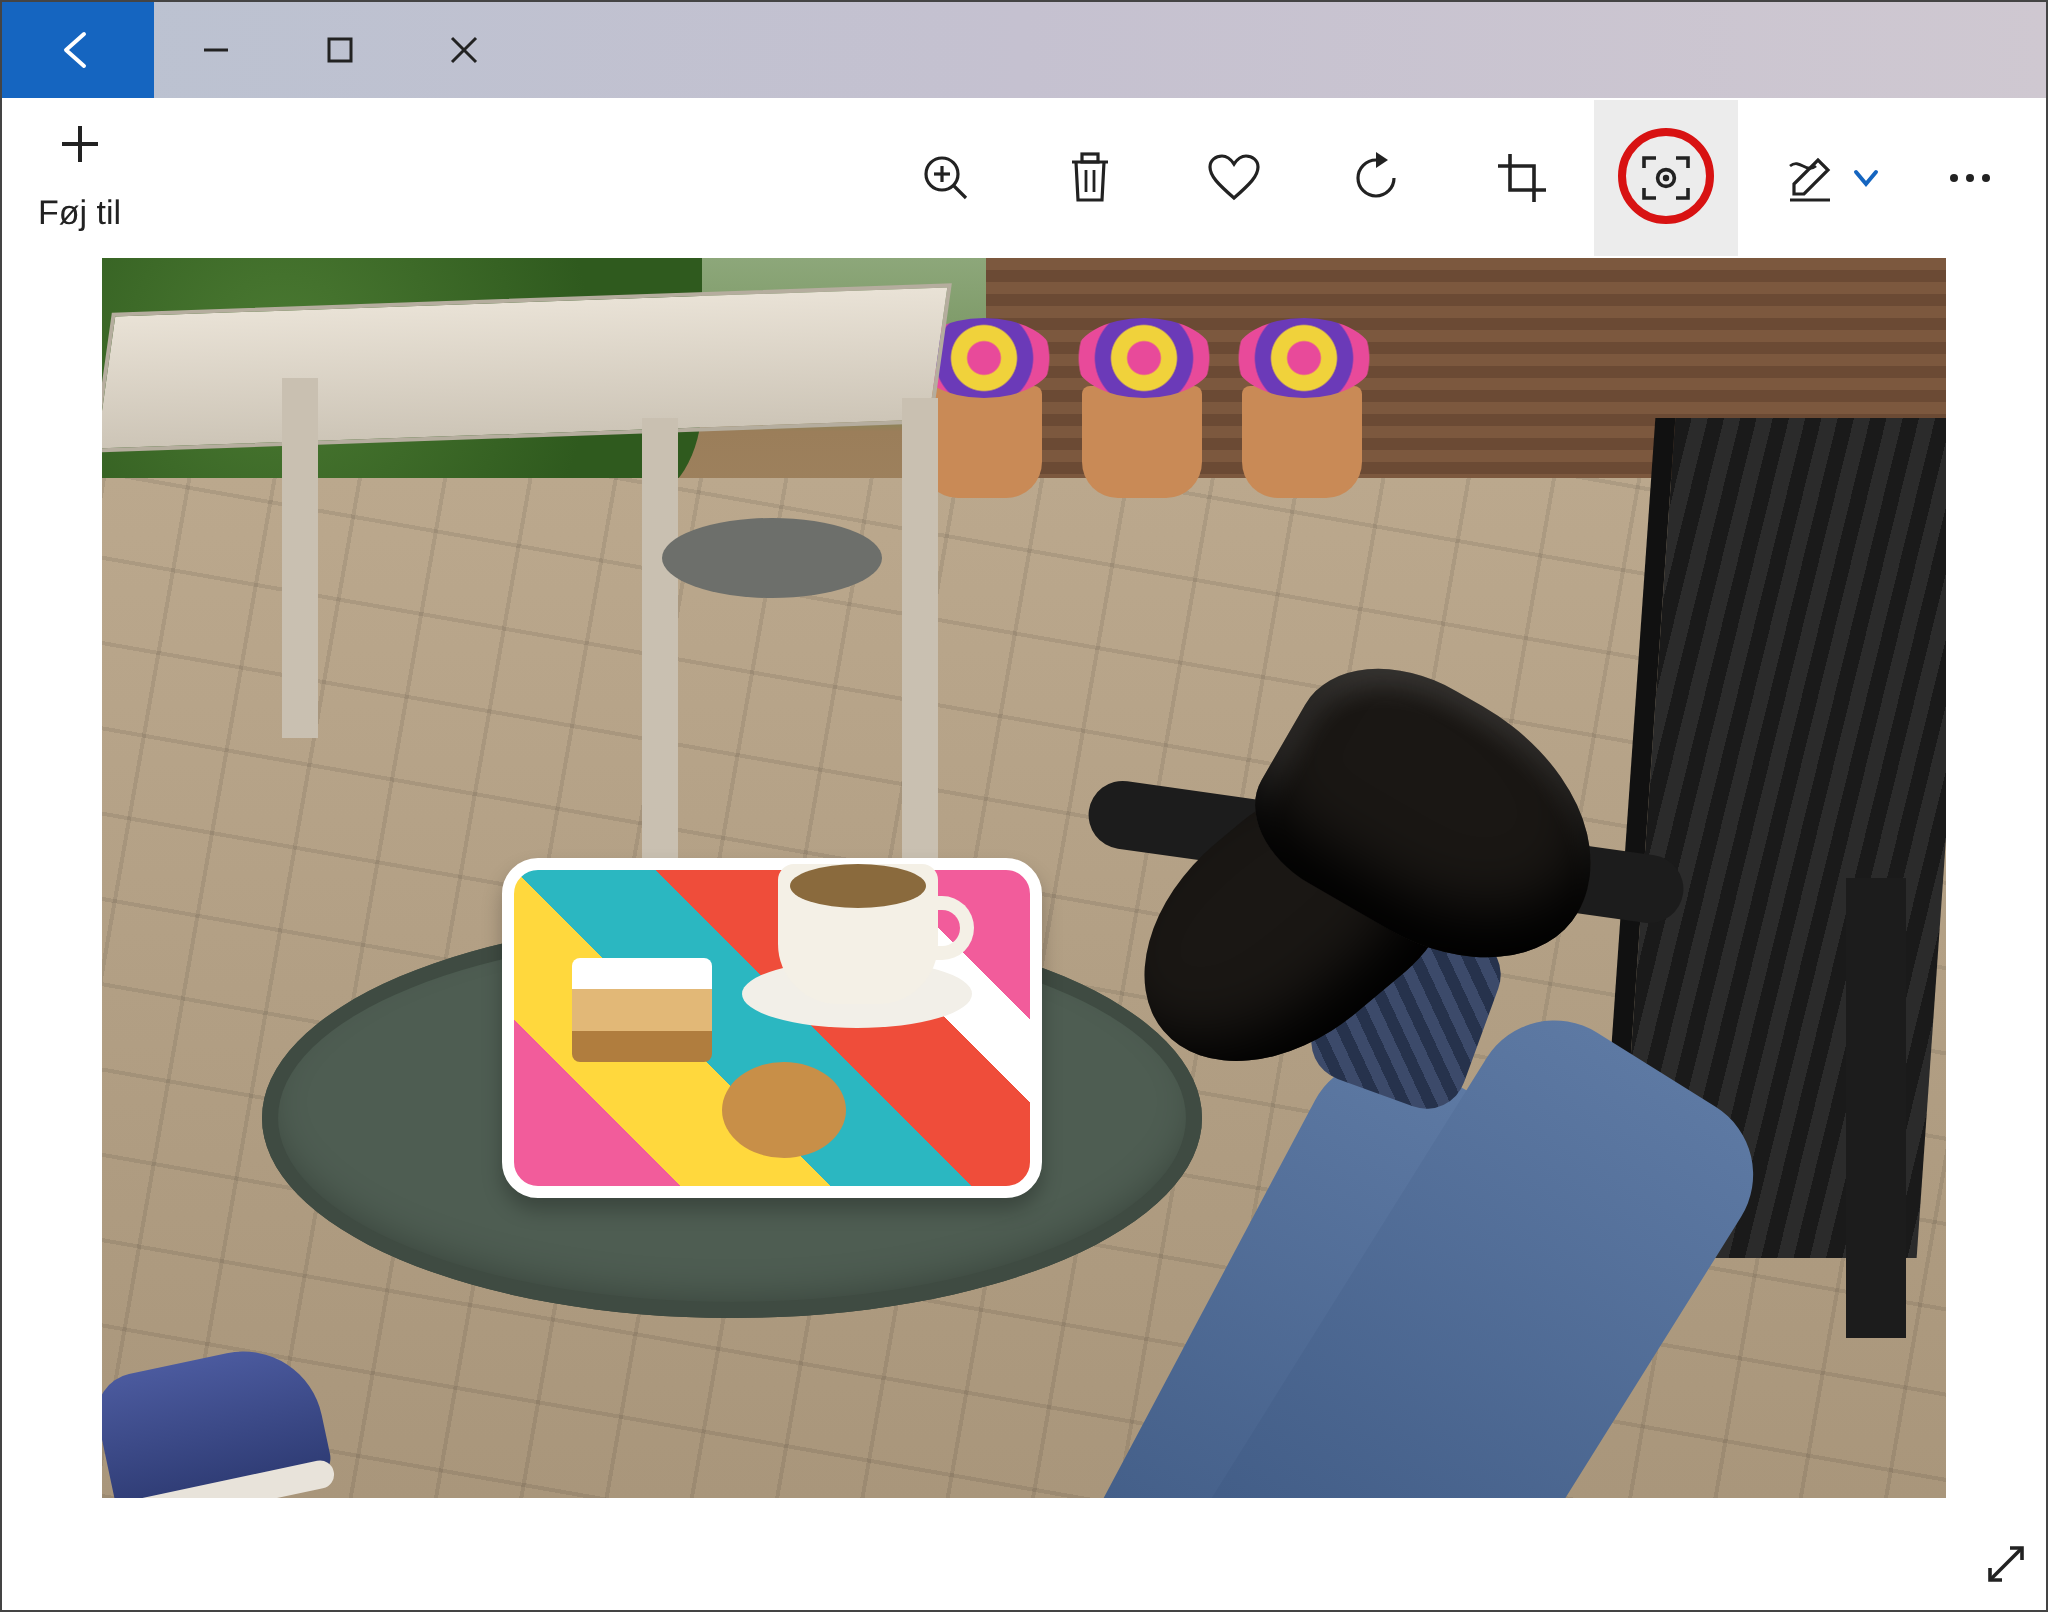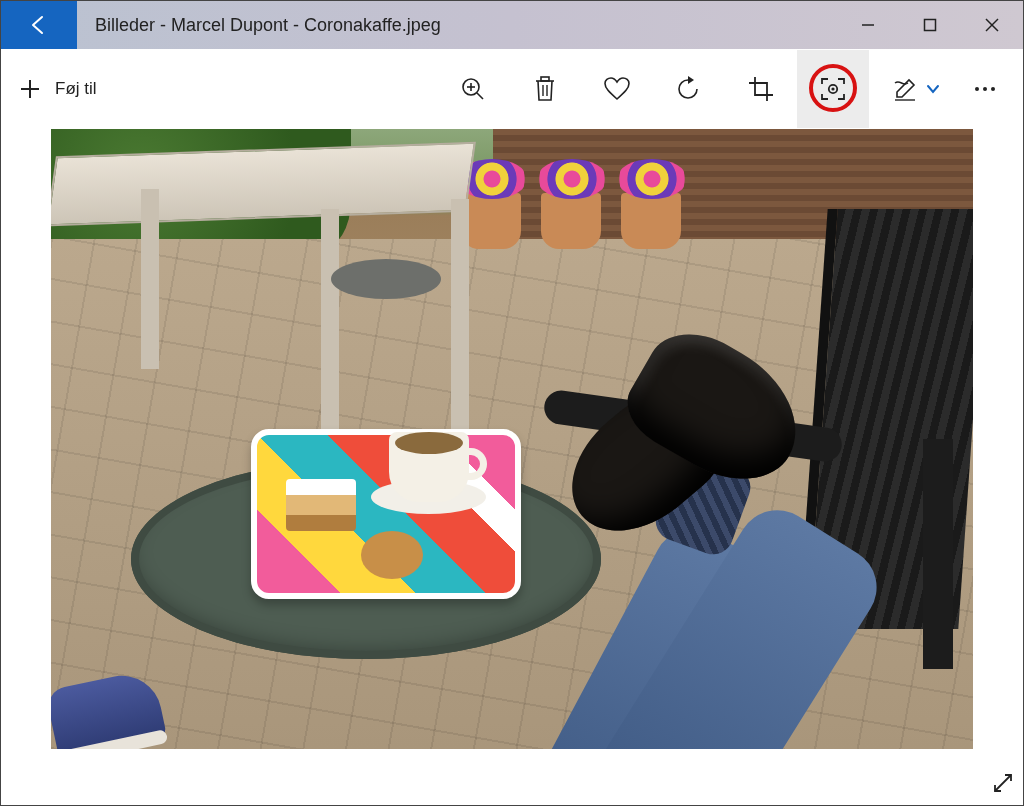--- a/index.html
+++ b/index.html
@@ -51,20 +51,21 @@
       padding: 0 10px;
       background: #fff;
     }
     .add-to {
       display:flex;
       align-items:center;
       gap: 14px;
       padding: 6px 8px;
       font-size: 17px;
       color: #222;
+      flex-direction: column;
     }
     .spacer { flex:1; }
     .tool-btn {
       width: 72px;
       height: 78px;
       display:flex;
       align-items:center;
       justify-content:center;
       position: relative;
     }
@@ -157,21 +158,20 @@
   </style>
 </head>
 <body>
 
 <div class="titlebar">
   <div class="back-btn">
     <svg width="24" height="24">
       <path d="M15 4 L6 12 L15 20" stroke="#ffffff" stroke-width="2" fill="none" stroke-linecap="round" stroke-linejoin="round"></path>
     </svg>
   </div>
-  <div class="title-text">Billeder - Marcel Dupont - Coronakaffe.jpeg</div>
   <div class="win-controls">
     <div class="win-btn">
       <svg width="14" height="14">
           <line x1="1" y1="7" x2="13" y2="7" stroke="#222" stroke-width="1.5"></line>
         </svg>
     </div>
     <div class="win-btn">
       <svg width="14" height="14">
           <rect x="1.5" y="1.5" width="11" height="11" stroke="#222" stroke-width="1.5" fill="none"></rect>
         </svg>

